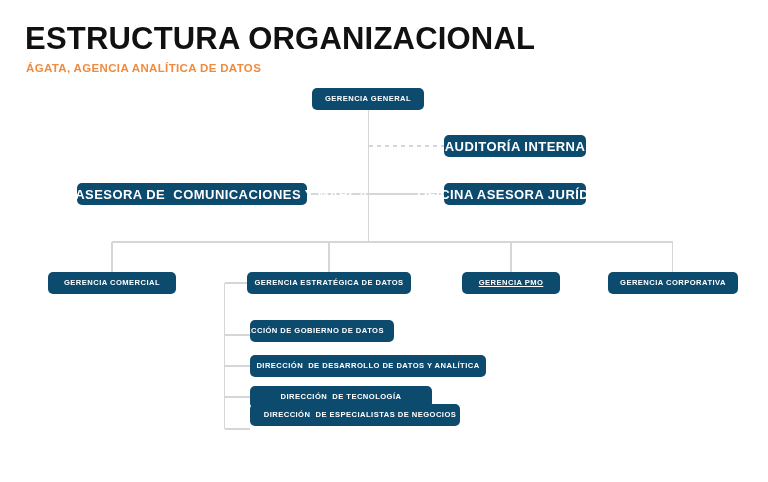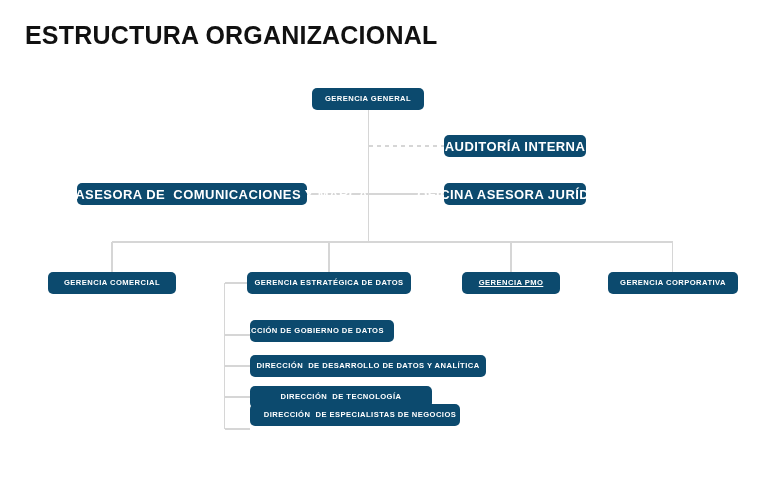--- a/index.html
+++ b/index.html
@@ -17,21 +17,21 @@
   }
 
   
   #header {
     position: absolute;
     left: 25px;
     top: 22px;
     width: 700px;
   }
   #chart-title {
-    font-size: 25px;
+    font-size: 31px;
     font-weight: 700;
     letter-spacing: 0.2px;
     color: #111111;
     line-height: 1.1;
     margin: 0;
     white-space: nowrap;
   }
   #chart-subtitle {
     font-size: 11.5px;
     font-weight: 700;
@@ -73,20 +73,21 @@
     text-align: center;
     color: #ffffff;
   }
   .node.lvl1 .node-label { font-size: 13px; }
 </style>
 </head>
 <body>
 
 <div id="header">
   <h1 id="chart-title">ESTRUCTURA ORGANIZACIONAL</h1>
+  <div id="chart-subtitle">ÁGATA, AGENCIA ANALÍTICA DE DATOS</div>
 </div>
 
 <svg id="connectors" viewBox="0 0 768 482" xmlns="http://www.w3.org/2000/svg">
   <g stroke="#d6d6d6" stroke-width="1.2" fill="none" shape-rendering="crispEdges">
 
     <line x1="368.5" y1="110" x2="368.5" y2="242"></line>
 
     <line x1="368.5" y1="146" x2="444" y2="146" stroke-dasharray="4 4"></line>
 
     <line x1="307" y1="194" x2="444" y2="194"></line>

